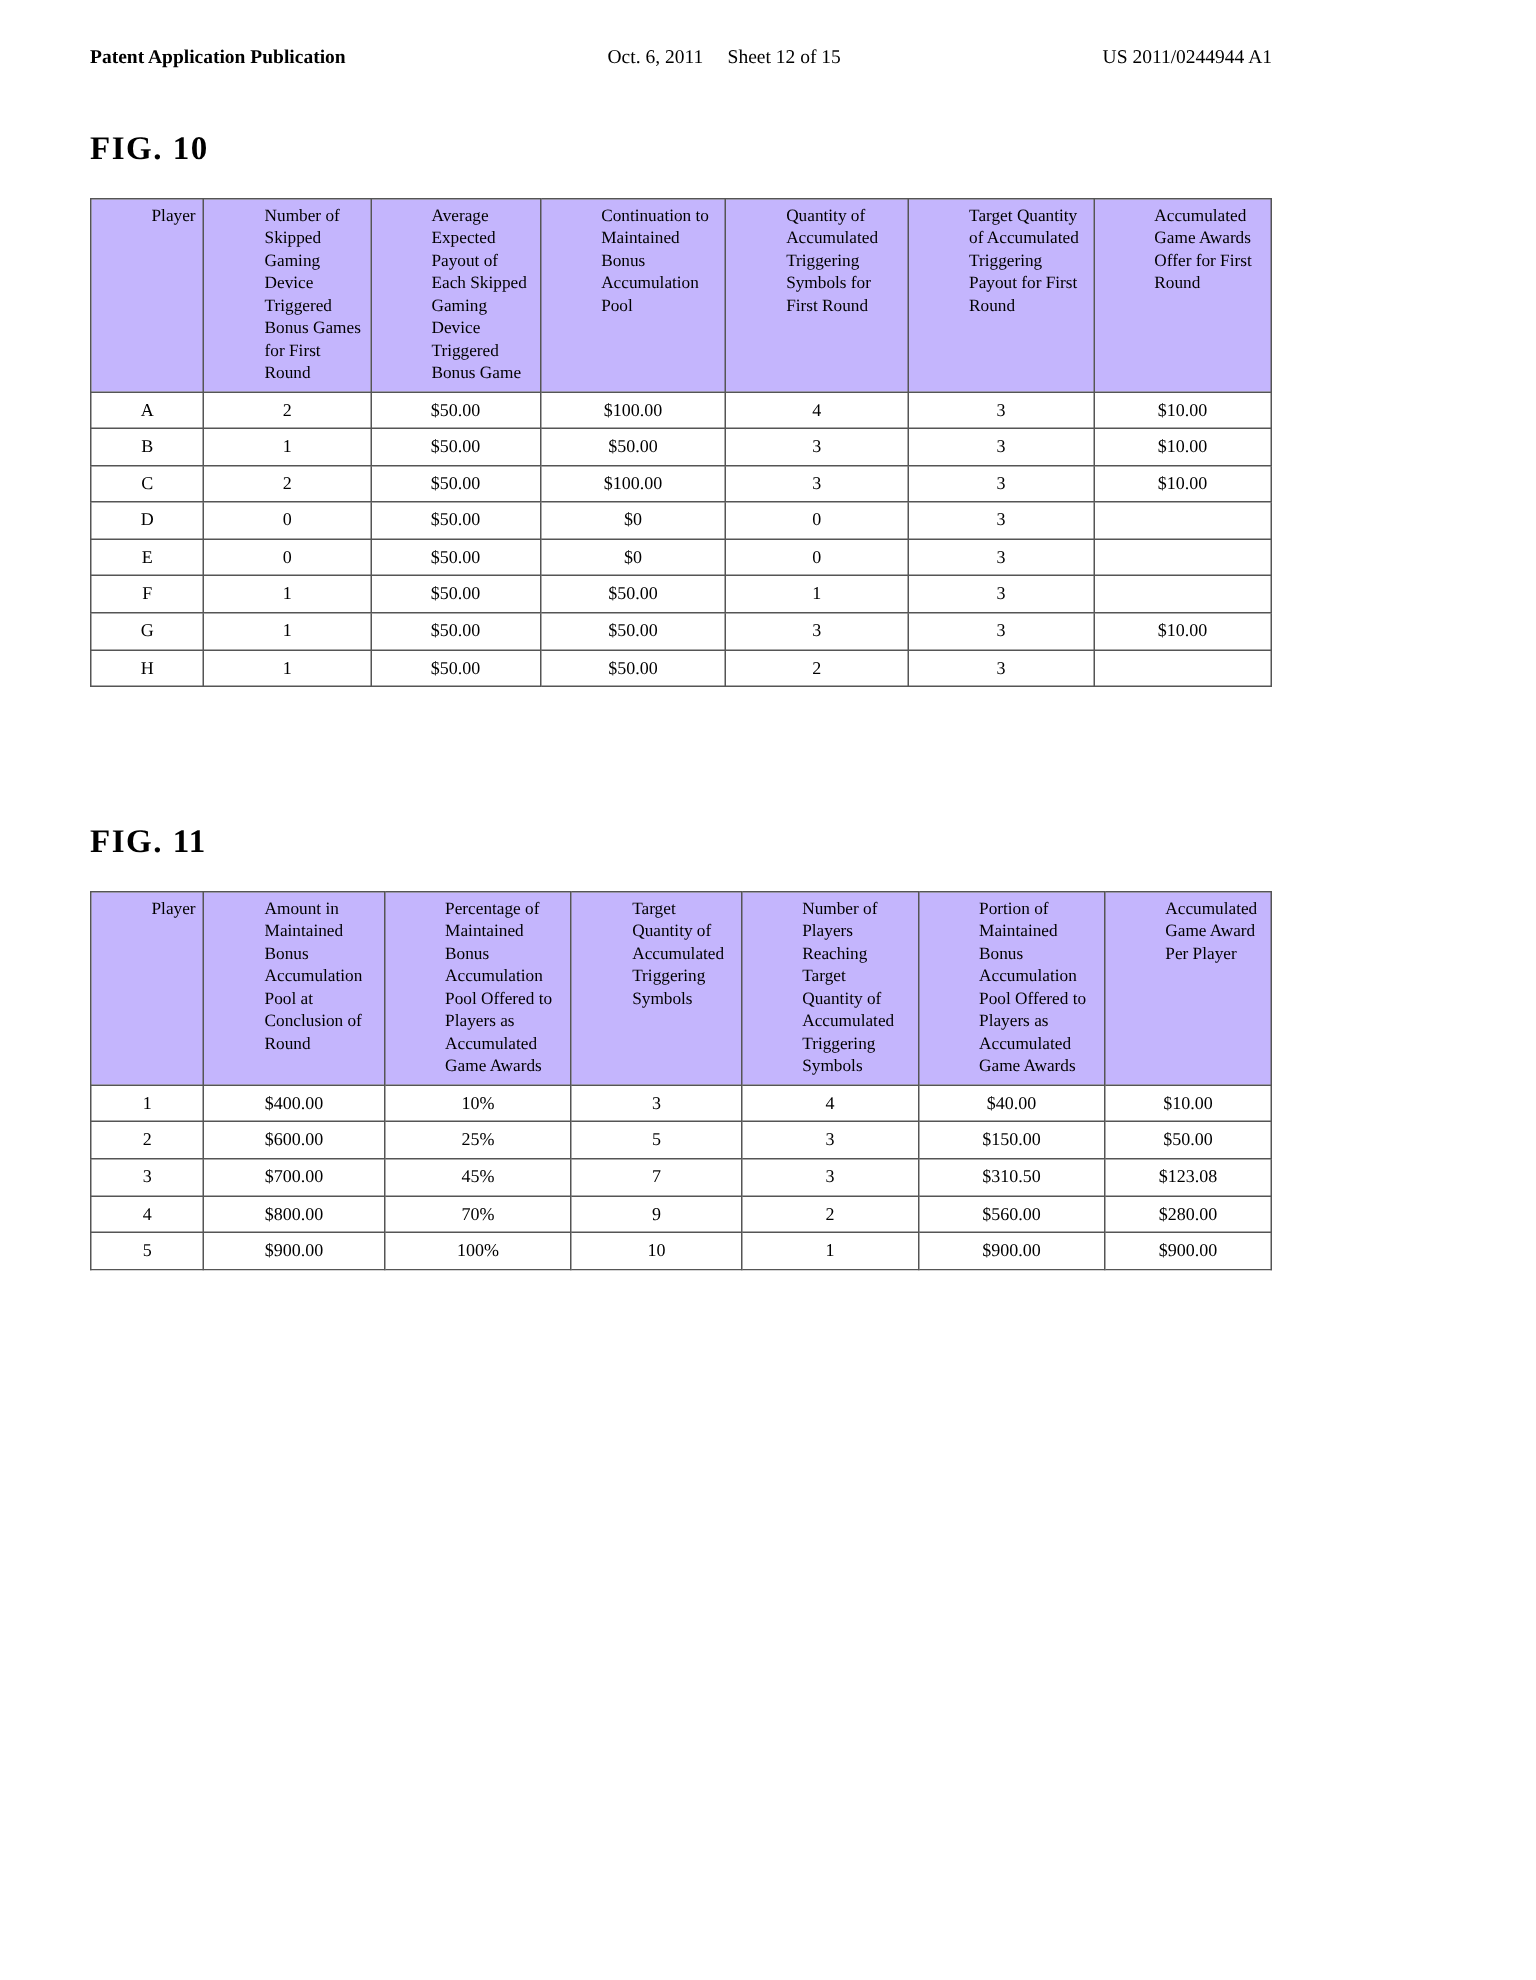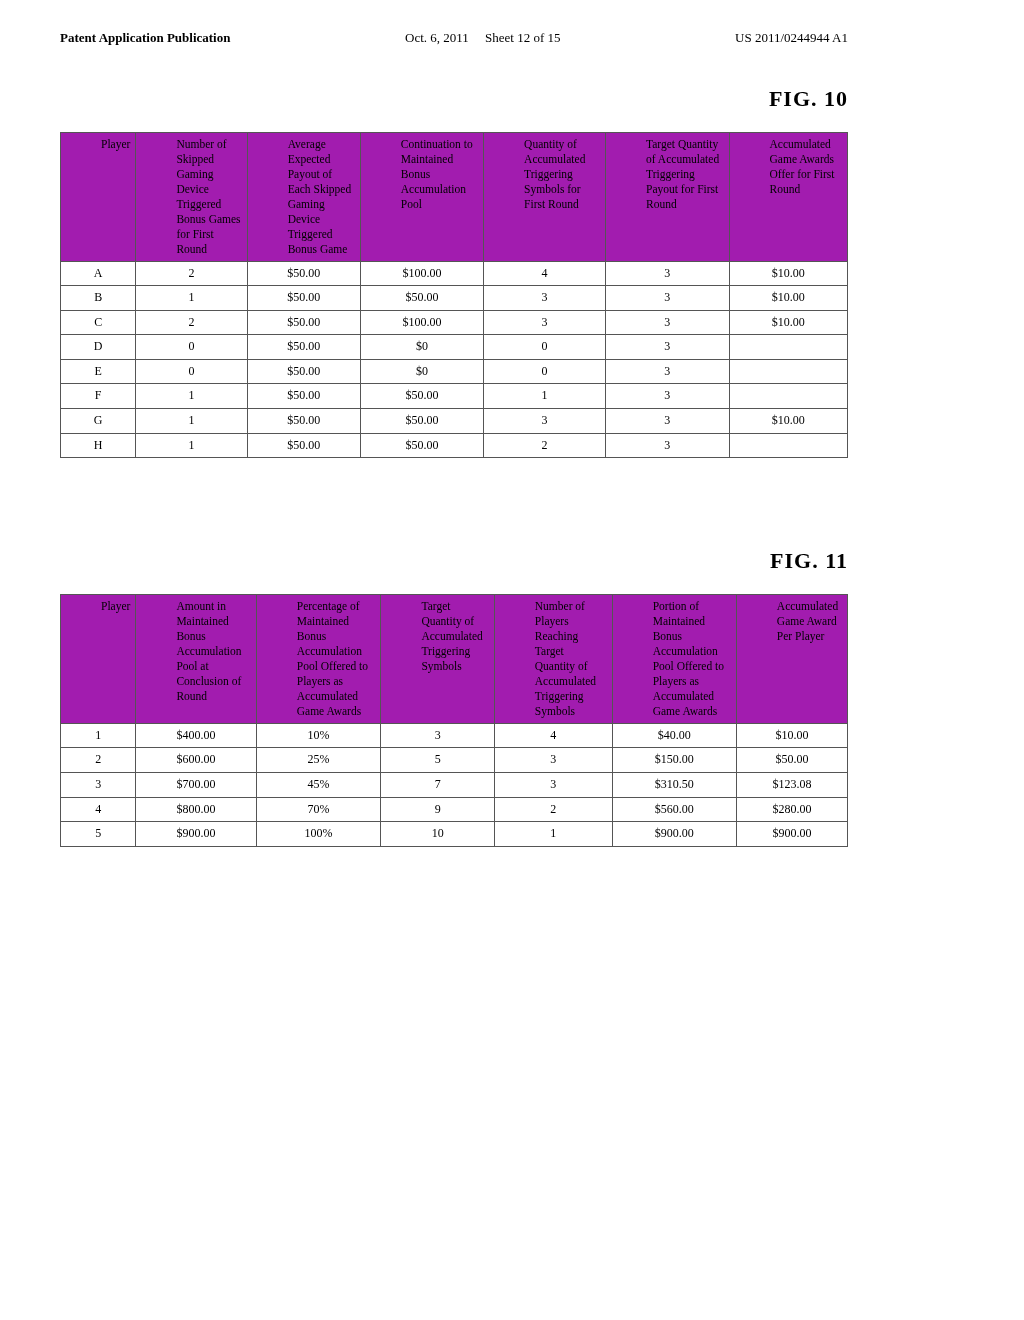--- a/index.html
+++ b/index.html
@@ -35,21 +35,21 @@
     .header-center {
       font-size: 13px;
     }
 
     .header-right {
       font-size: 13px;
       text-align: right;
     }
 
     .figure-title {
-      text-align: right;
+      text-align: left;
       font-size: 22px;
       font-weight: bold;
       margin-bottom: 20px;
       letter-spacing: 1px;
     }
 
     .table-container {
       margin: 0 auto 50px auto;
       overflow-x: auto;
     }
@@ -63,21 +63,21 @@
     table th, table td {
       border: 1px solid #555;
       padding: 4px 5px;
       vertical-align: top;
       text-align: left;
       line-height: 1.3;
     }
 
     table th {
       font-weight: normal;
-      background: #a21caf;
+      background: #c4b5fd;
       padding-left: 40px;
     }
 
     table td {
       text-align: center;
       vertical-align: middle;
     }
 
     table th.header-cell {
       vertical-align: top;

